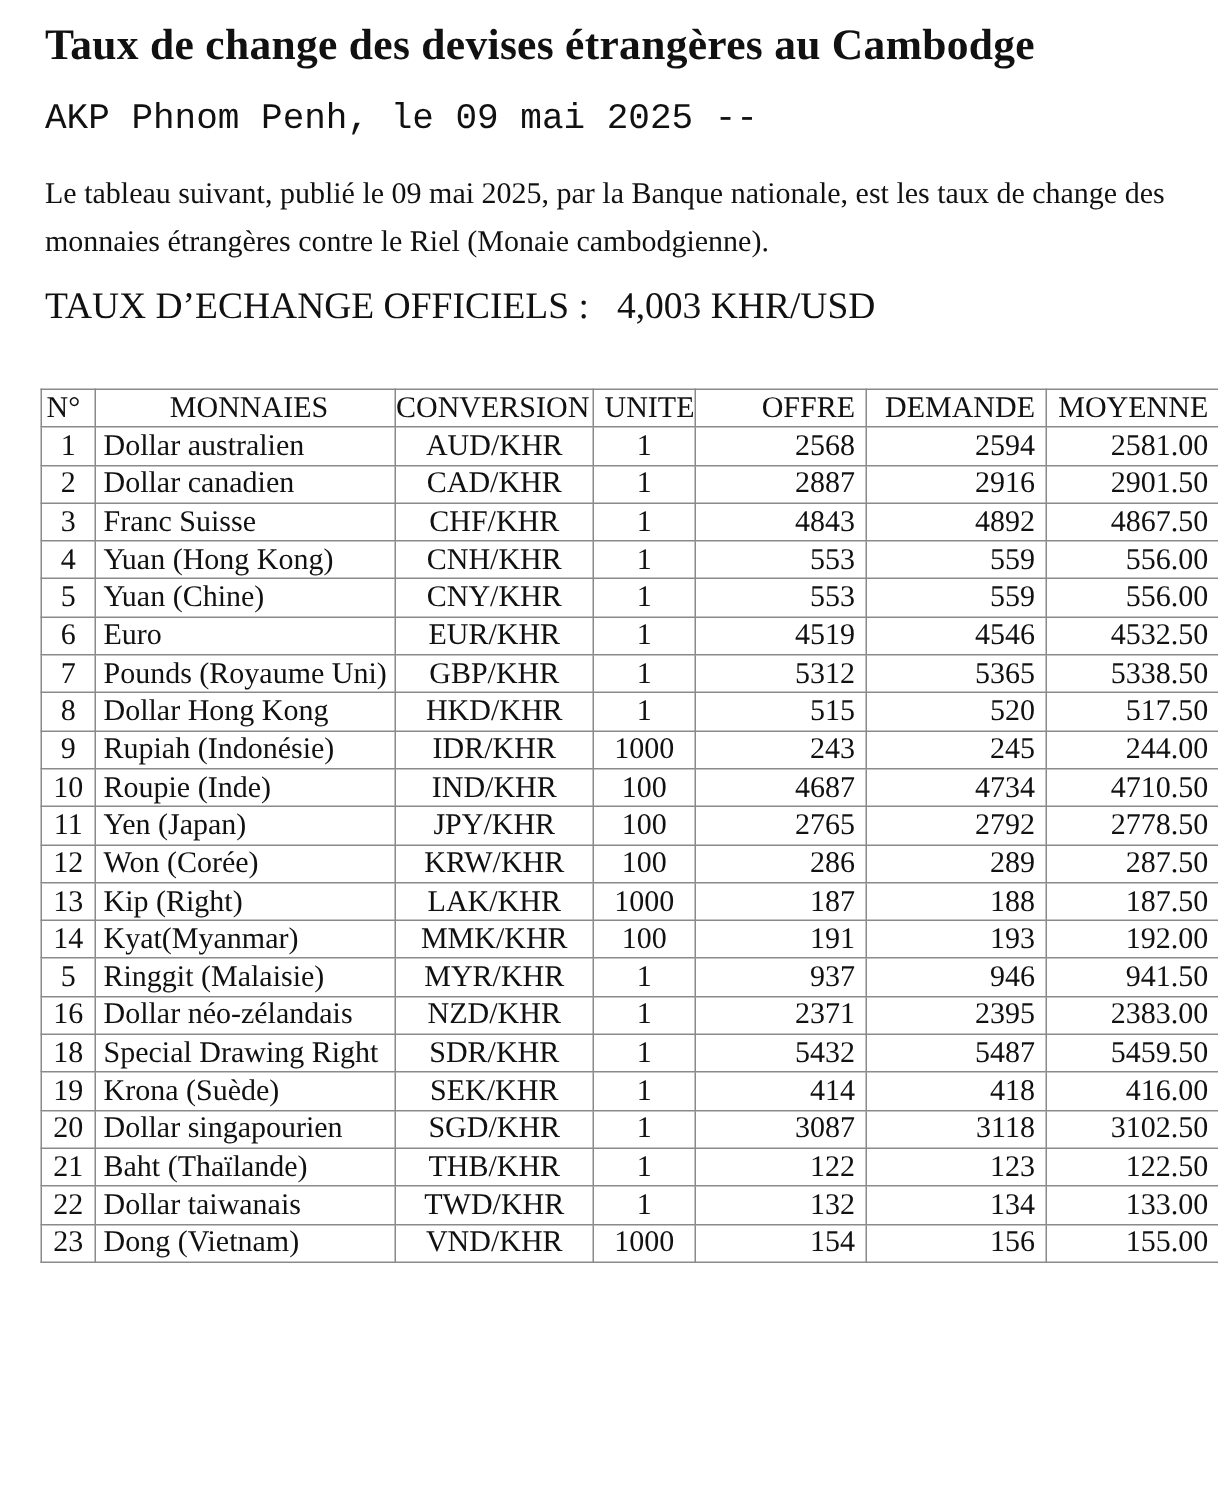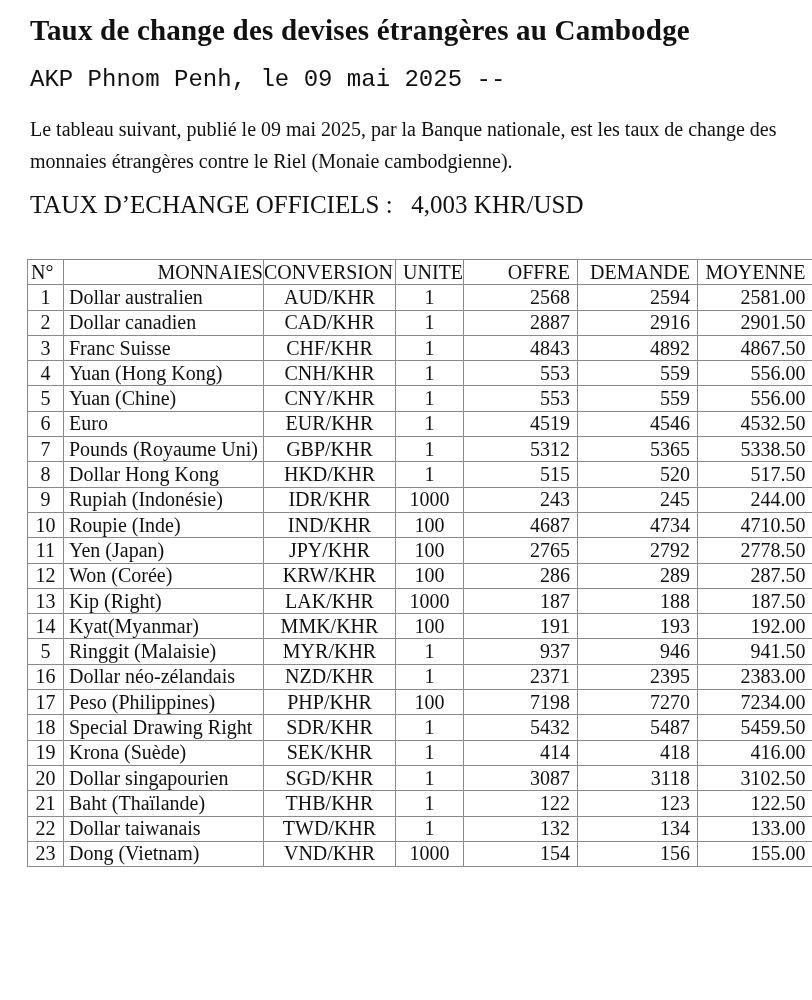--- a/index.html
+++ b/index.html
@@ -57,21 +57,21 @@
   }
   .rates-table th.last, .rates-table td.last { border-right: none; }
   
   td.c0 { text-align: center; }
   td.c1 { text-align: left; padding-left: 5px; margin-left: 33px; }
   td.c2 { text-align: center; margin-top: 16px; }
   td.c3 { text-align: center; }
   td.c4, td.c5, td.c6 { text-align: right; padding-right: 7px; }
   
   th.h0 { text-align: left; padding-left: 3px; }
-  th.h1 { text-align: right; padding-left: 5px; margin-left: 24px; }
+  th.h1 { text-align: center; padding-left: 5px; margin-left: 24px; }
   th.h2 { text-align: left; }
   th.h3 { text-align: right; }
   th.h4, th.h5, th.h6 { text-align: right; padding-right: 7px; }
 </style>
 </head>
 <body>
 
 <div class="doc-title">Taux de change des devises étrangères au Cambodge</div>
 
 <div class="dateline">AKP Phnom Penh, le 09 mai 2025 --</div>
@@ -240,29 +240,20 @@
       <tr>
         <td class="c0">16</td>
         <td class="c1">Dollar néo-zélandais</td>
         <td class="c2">NZD/KHR</td>
         <td class="c3">1</td>
         <td class="c4">2371</td>
         <td class="c5">2395</td>
         <td class="c6 last">2383.00</td>
       </tr>
       <tr>
-        <td class="c0">17</td>
-        <td class="c1">Peso (Philippines)</td>
-        <td class="c2">PHP/KHR</td>
-        <td class="c3">100</td>
-        <td class="c4">7198</td>
-        <td class="c5">7270</td>
-        <td class="c6 last">7234.00</td>
-      </tr>
-      <tr>
         <td class="c0">18</td>
         <td class="c1">Special Drawing Right</td>
         <td class="c2">SDR/KHR</td>
         <td class="c3">1</td>
         <td class="c4">5432</td>
         <td class="c5">5487</td>
         <td class="c6 last">5459.50</td>
       </tr>
       <tr>
         <td class="c0">19</td>

